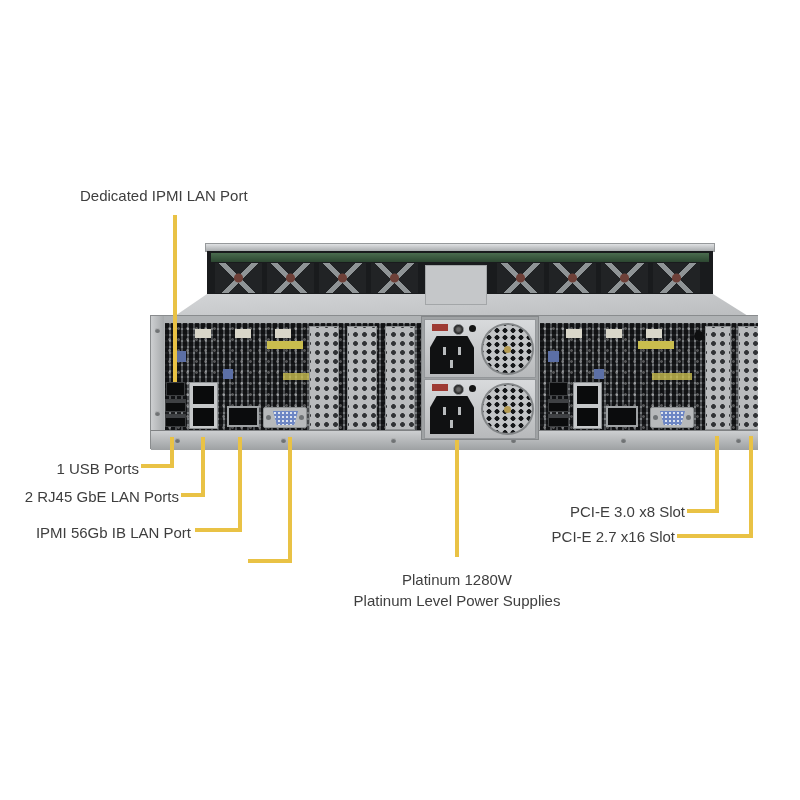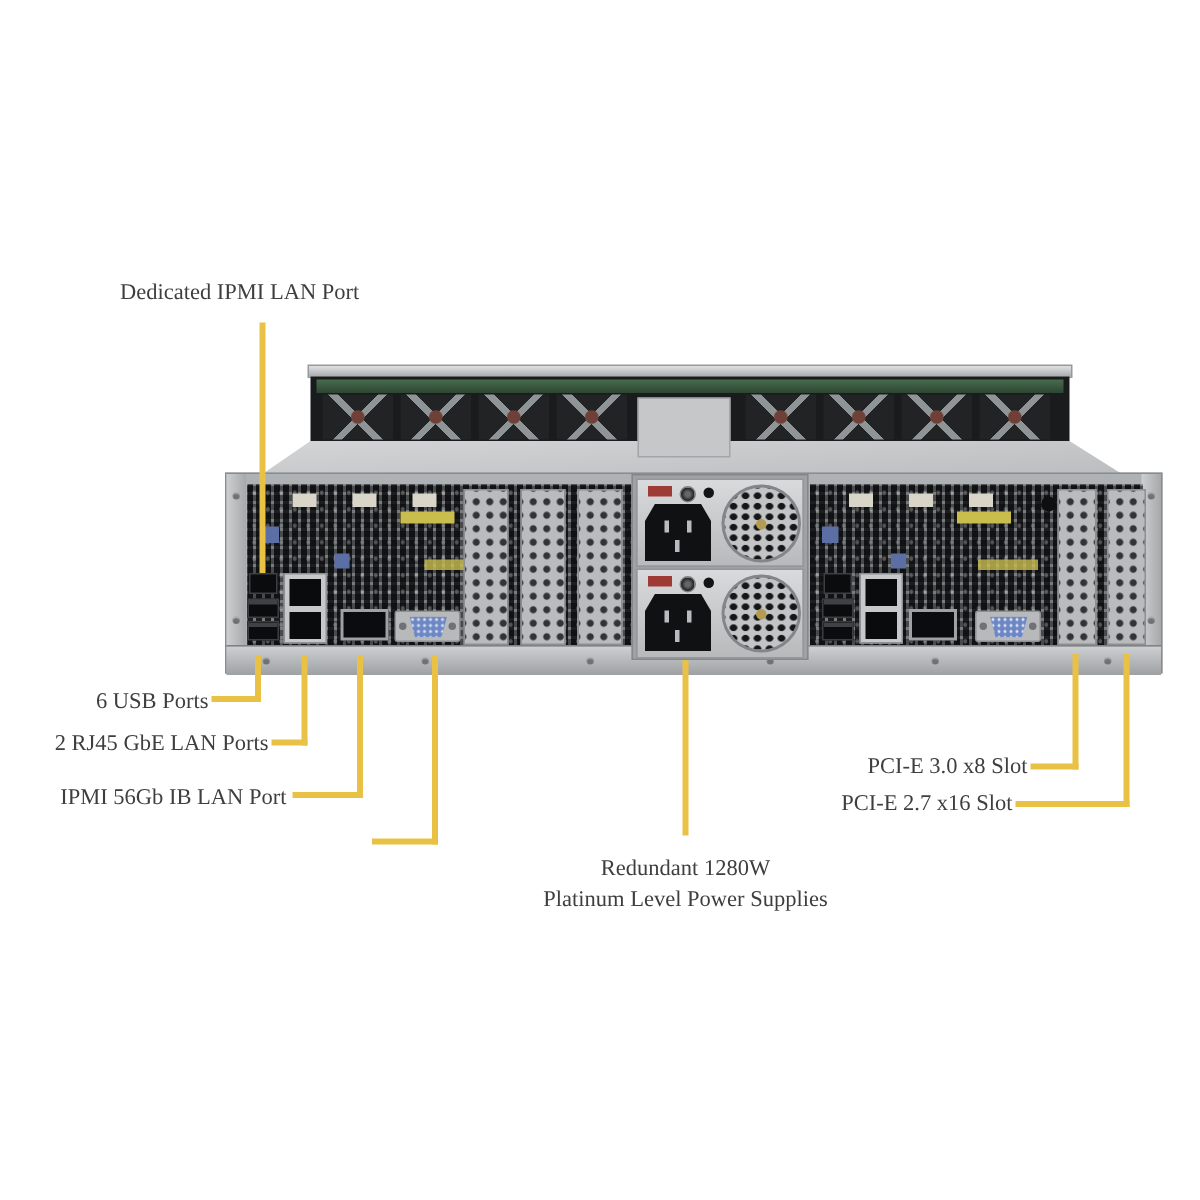--- a/index.html
+++ b/index.html
@@ -1,17 +1,17 @@
 <!DOCTYPE html>
 <html style="--accent: #E9C245; --txt: #3E3E3E; --bg: #FFFFFF;"><head>
 <meta charset="utf-8">
 <style>
   html,body{margin:0;padding:0;background:#fff;}
   .page{position:relative;width:758px;height:800px;background:var(--bg,#fff);overflow:hidden;
-        font-family:Liberation Serif, serif;padding-left:32px;}
+        font-family:Liberation Sans, sans-serif;}
   
   .lbl{position:absolute;font-size:15px;line-height:17px;color:var(--txt,#3e3e3e);white-space:nowrap;}
   .lbl.r{text-align:right;}
   .lbl.c{text-align:center;white-space:normal;line-height:21px;}
   
   .ln{position:absolute;background:var(--accent,#e9c245);}
   
   .chassis{position:absolute;left:150px;top:243px;width:625px;height:206px;}
   .top-lip{position:absolute;left:55px;top:0;width:510px;height:9px;
            background:linear-gradient(#dfe1e3,#a8abad);border:1px solid #96999b;box-sizing:border-box;}
@@ -205,23 +205,23 @@
   <div class="ln" style="left:195px;top:528px;width:47px;height:4px"></div>
   <div class="ln" style="left:288px;top:437px;width:4px;height:126px"></div>
   <div class="ln" style="left:248px;top:559px;width:44px;height:4px"></div>
   <div class="ln" style="left:455px;top:407px;width:4px;height:150px"></div>
   <div class="ln" style="left:715px;top:436px;width:4px;height:77px"></div>
   <div class="ln" style="left:687px;top:509px;width:32px;height:4px"></div>
   <div class="ln" style="left:749px;top:436px;width:4px;height:102px"></div>
   <div class="ln" style="left:677px;top:534px;width:76px;height:4px"></div>
 
   <div class="lbl" style="left:80px;top:187px">Dedicated IPMI LAN Port</div>
-  <div class="lbl r" style="left:0;width:139px;top:460px">6 USB Ports</div>
+  <div class="lbl r" style="left:0;width:139px;top:460px">1 USB Ports</div>
   <div class="lbl r" style="left:0;width:179px;top:488px">2 RJ45 GbE LAN Ports</div>
   <div class="lbl r" style="left:0;width:191px;top:524px">IPMI 56Gb IB LAN Port</div>
   <div class="lbl r" style="left:480px;width:205px;top:503px">PCI-E 3.0 x8 Slot</div>
   <div class="lbl r" style="left:470px;width:205px;top:528px">PCI-E 2.7 x16 Slot</div>
   <div class="lbl c" style="left:327px;width:260px;top:569px">
-    <div>Redundant 1280W</div>
+    <div>Platinum 1280W</div>
     <div>Platinum Level Power Supplies</div>
   </div>
 
 </div>
 
 </body></html>

